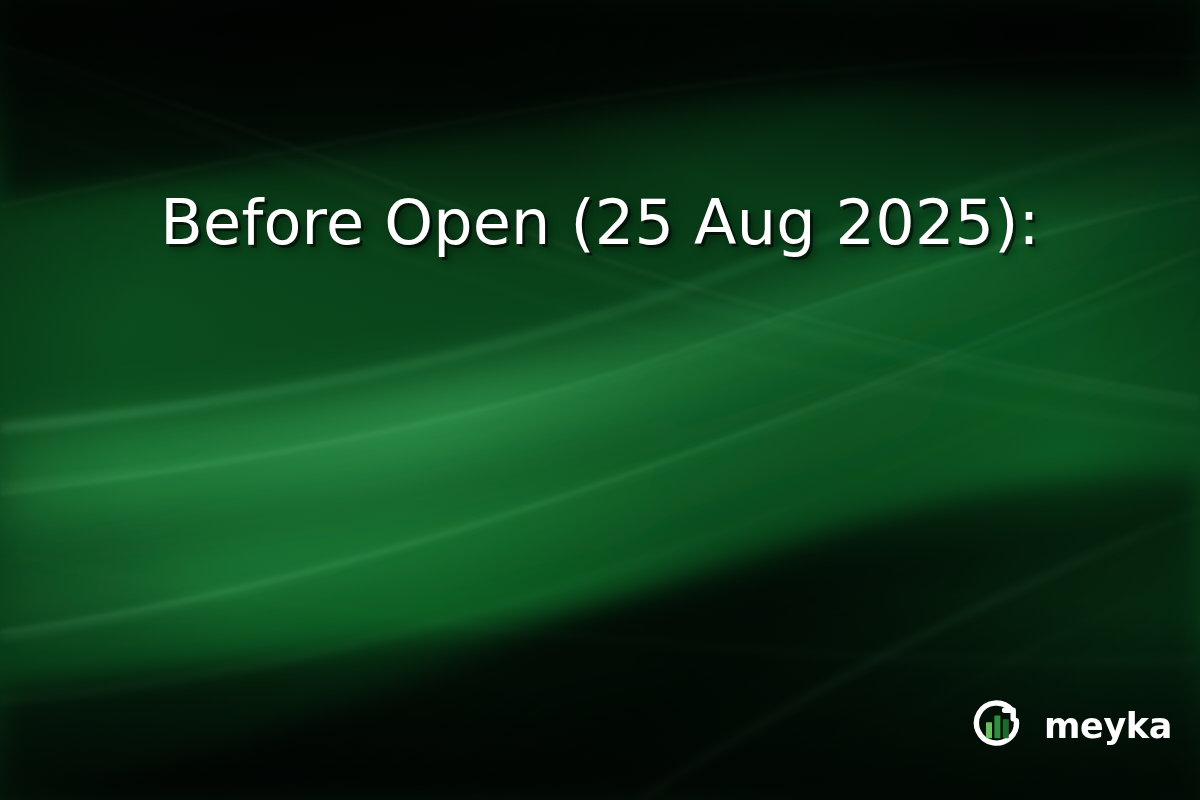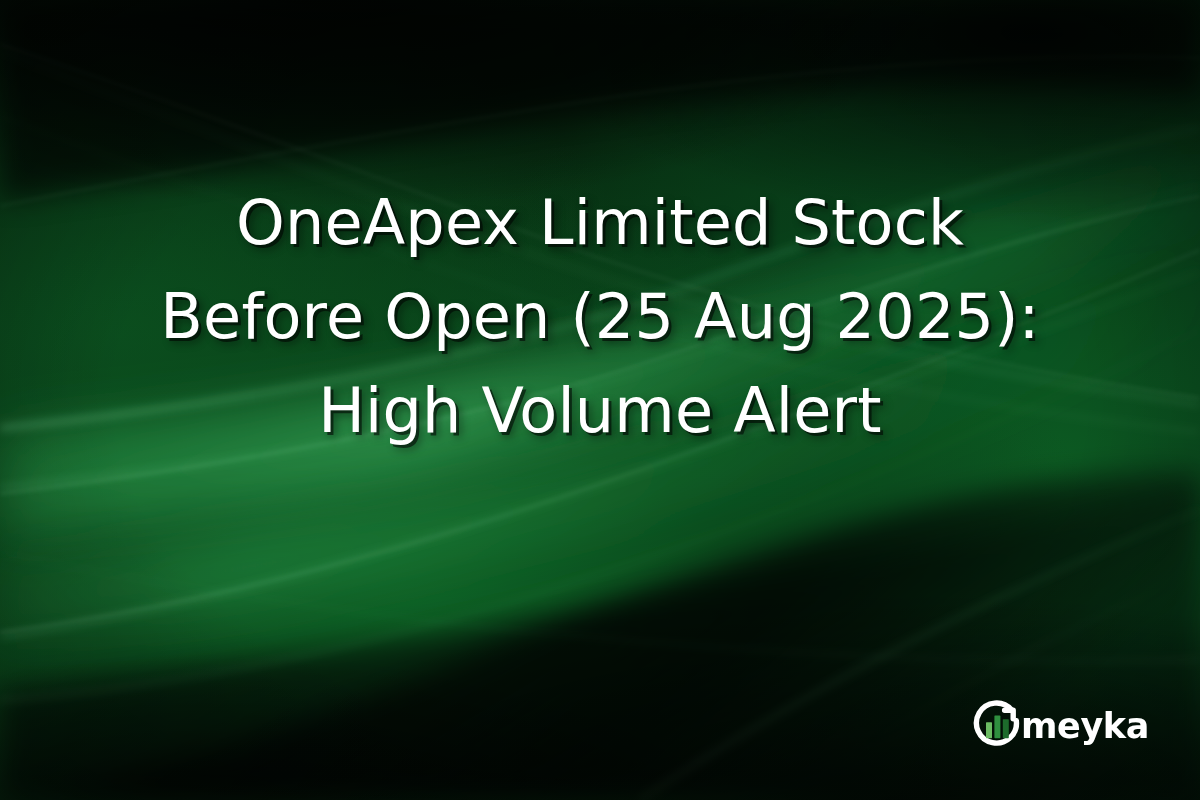--- a/index.html
+++ b/index.html
@@ -73,21 +73,21 @@
        5px 5px 9px rgba(0,0,0,0.42);
   }
 
   
   #brand-logo {
     position: absolute;
     left: 971px;
     top: 698px;
     display: flex;
     align-items: center;
-    gap: 0;
+    gap: 23px;
     z-index: 7;
   }
   #brand-mark { display: block; }
   #brand-wordmark {
     color: #ffffff;
     font-family: "DejaVu Sans", "Liberation Sans", sans-serif;
     font-size: 35px;
     font-weight: 700;
     letter-spacing: -0.4px;
     line-height: 1;
@@ -180,23 +180,21 @@
     <path d="M0,632 C200,606 420,548 640,470 C850,396 1040,318 1200,250" fill="none" stroke="#cffbdb" stroke-width="0.9" opacity="0.26" filter="url(#blurXs)"></path>
     <path d="M0,44 C150,94 330,160 520,230 C720,304 950,360 1200,398" fill="none" stroke="#d6ffe2" stroke-width="0.8" opacity="0.22" filter="url(#blurXs)"></path>
     <path d="M1200,58 C1030,52 830,66 620,96 C420,126 200,166 0,206" fill="none" stroke="#9df0b6" stroke-width="0.9" opacity="0.22" filter="url(#blurXs)"></path>
   </svg>
 
   <div class="bg-layer" id="bg-dark-top"></div>
   <div class="bg-layer" id="bg-dark-bottom"></div>
   <div class="bg-layer" id="bg-corner-vignette"></div>
 
   <div id="headline">
-    <span class="headline-line">OneApex Limited Stock</span>
     <span class="headline-line">Before Open (25 Aug 2025):</span>
-    <span class="headline-line">High Volume Alert</span>
   </div>
 
   <div id="brand-logo">
     <svg id="brand-mark" width="54" height="54" viewBox="0 0 54 54">
 
       <path d="M40.6,12.0 A20,20 0 1 0 45.3,22.6" fill="none" stroke="#ffffff" stroke-width="5.4" stroke-linecap="round"></path>
 
       <path d="M33.6,12.2 L42.2,12.2 L42.2,20.8" fill="none" stroke="#ffffff" stroke-width="5.4" stroke-linecap="round" stroke-linejoin="round"></path>
 
       <rect x="15.0" y="24.2" width="6.0" height="16.0" rx="0.6" fill="#6bbb62"></rect>

